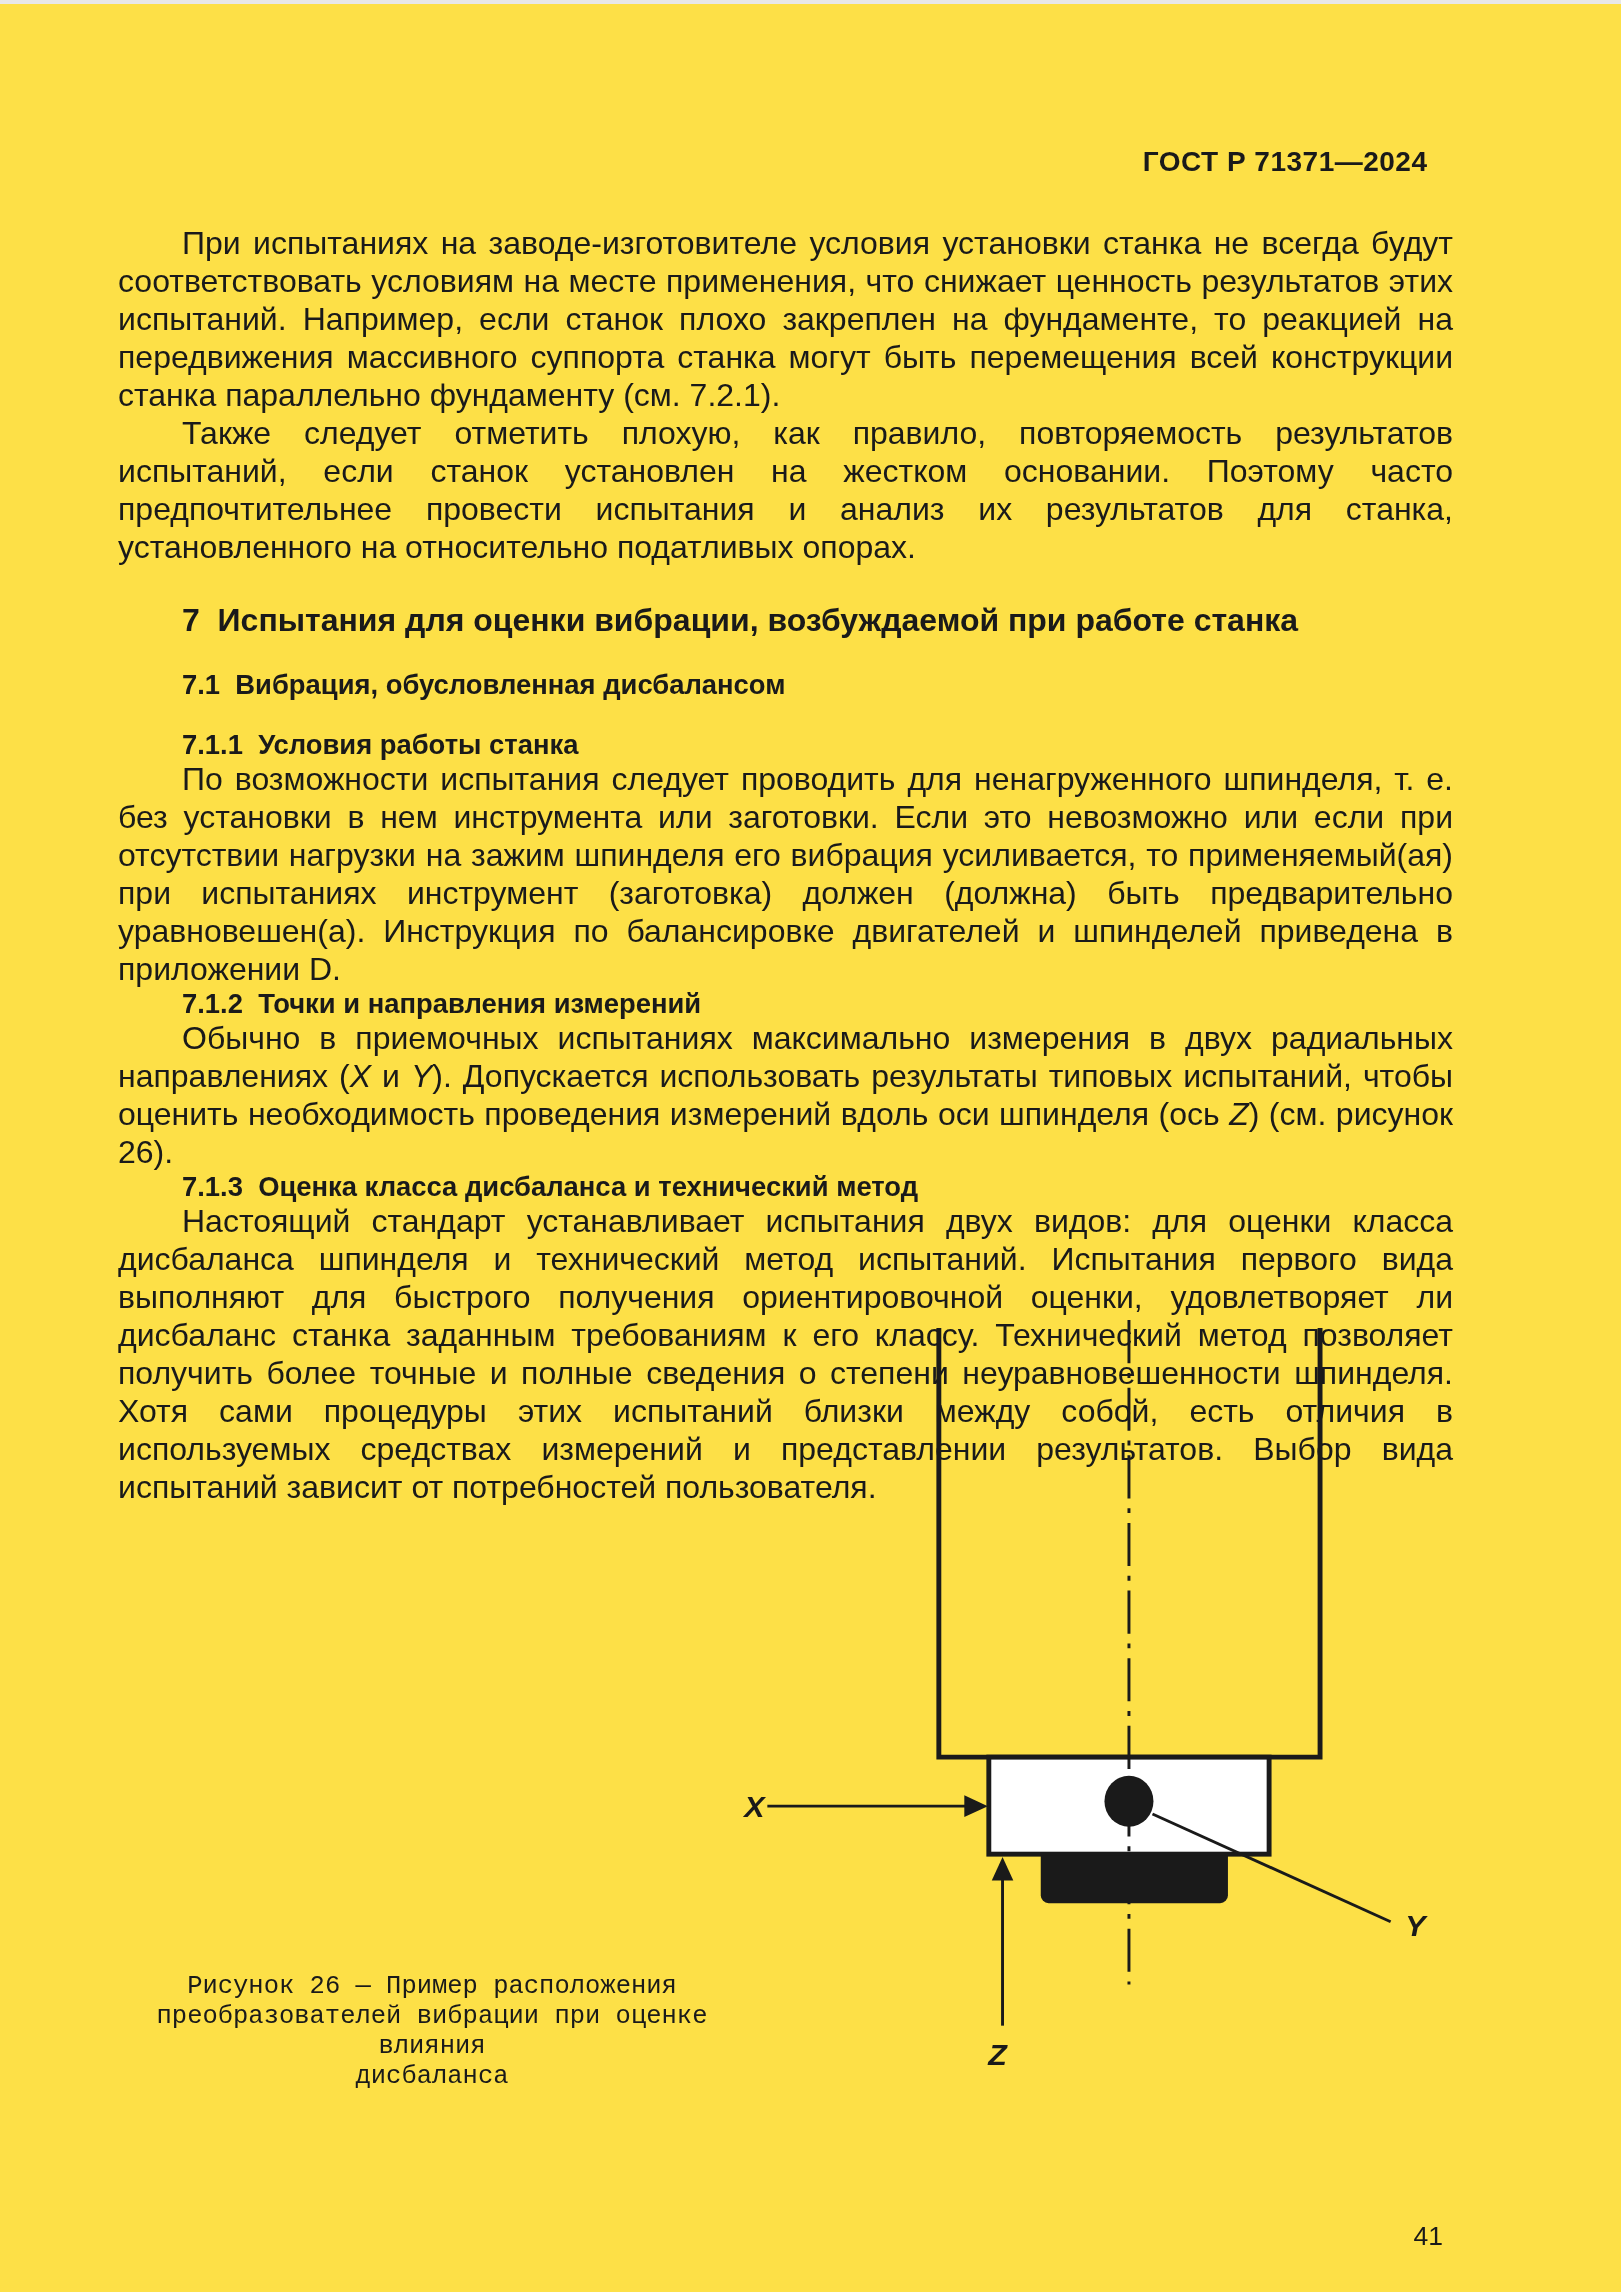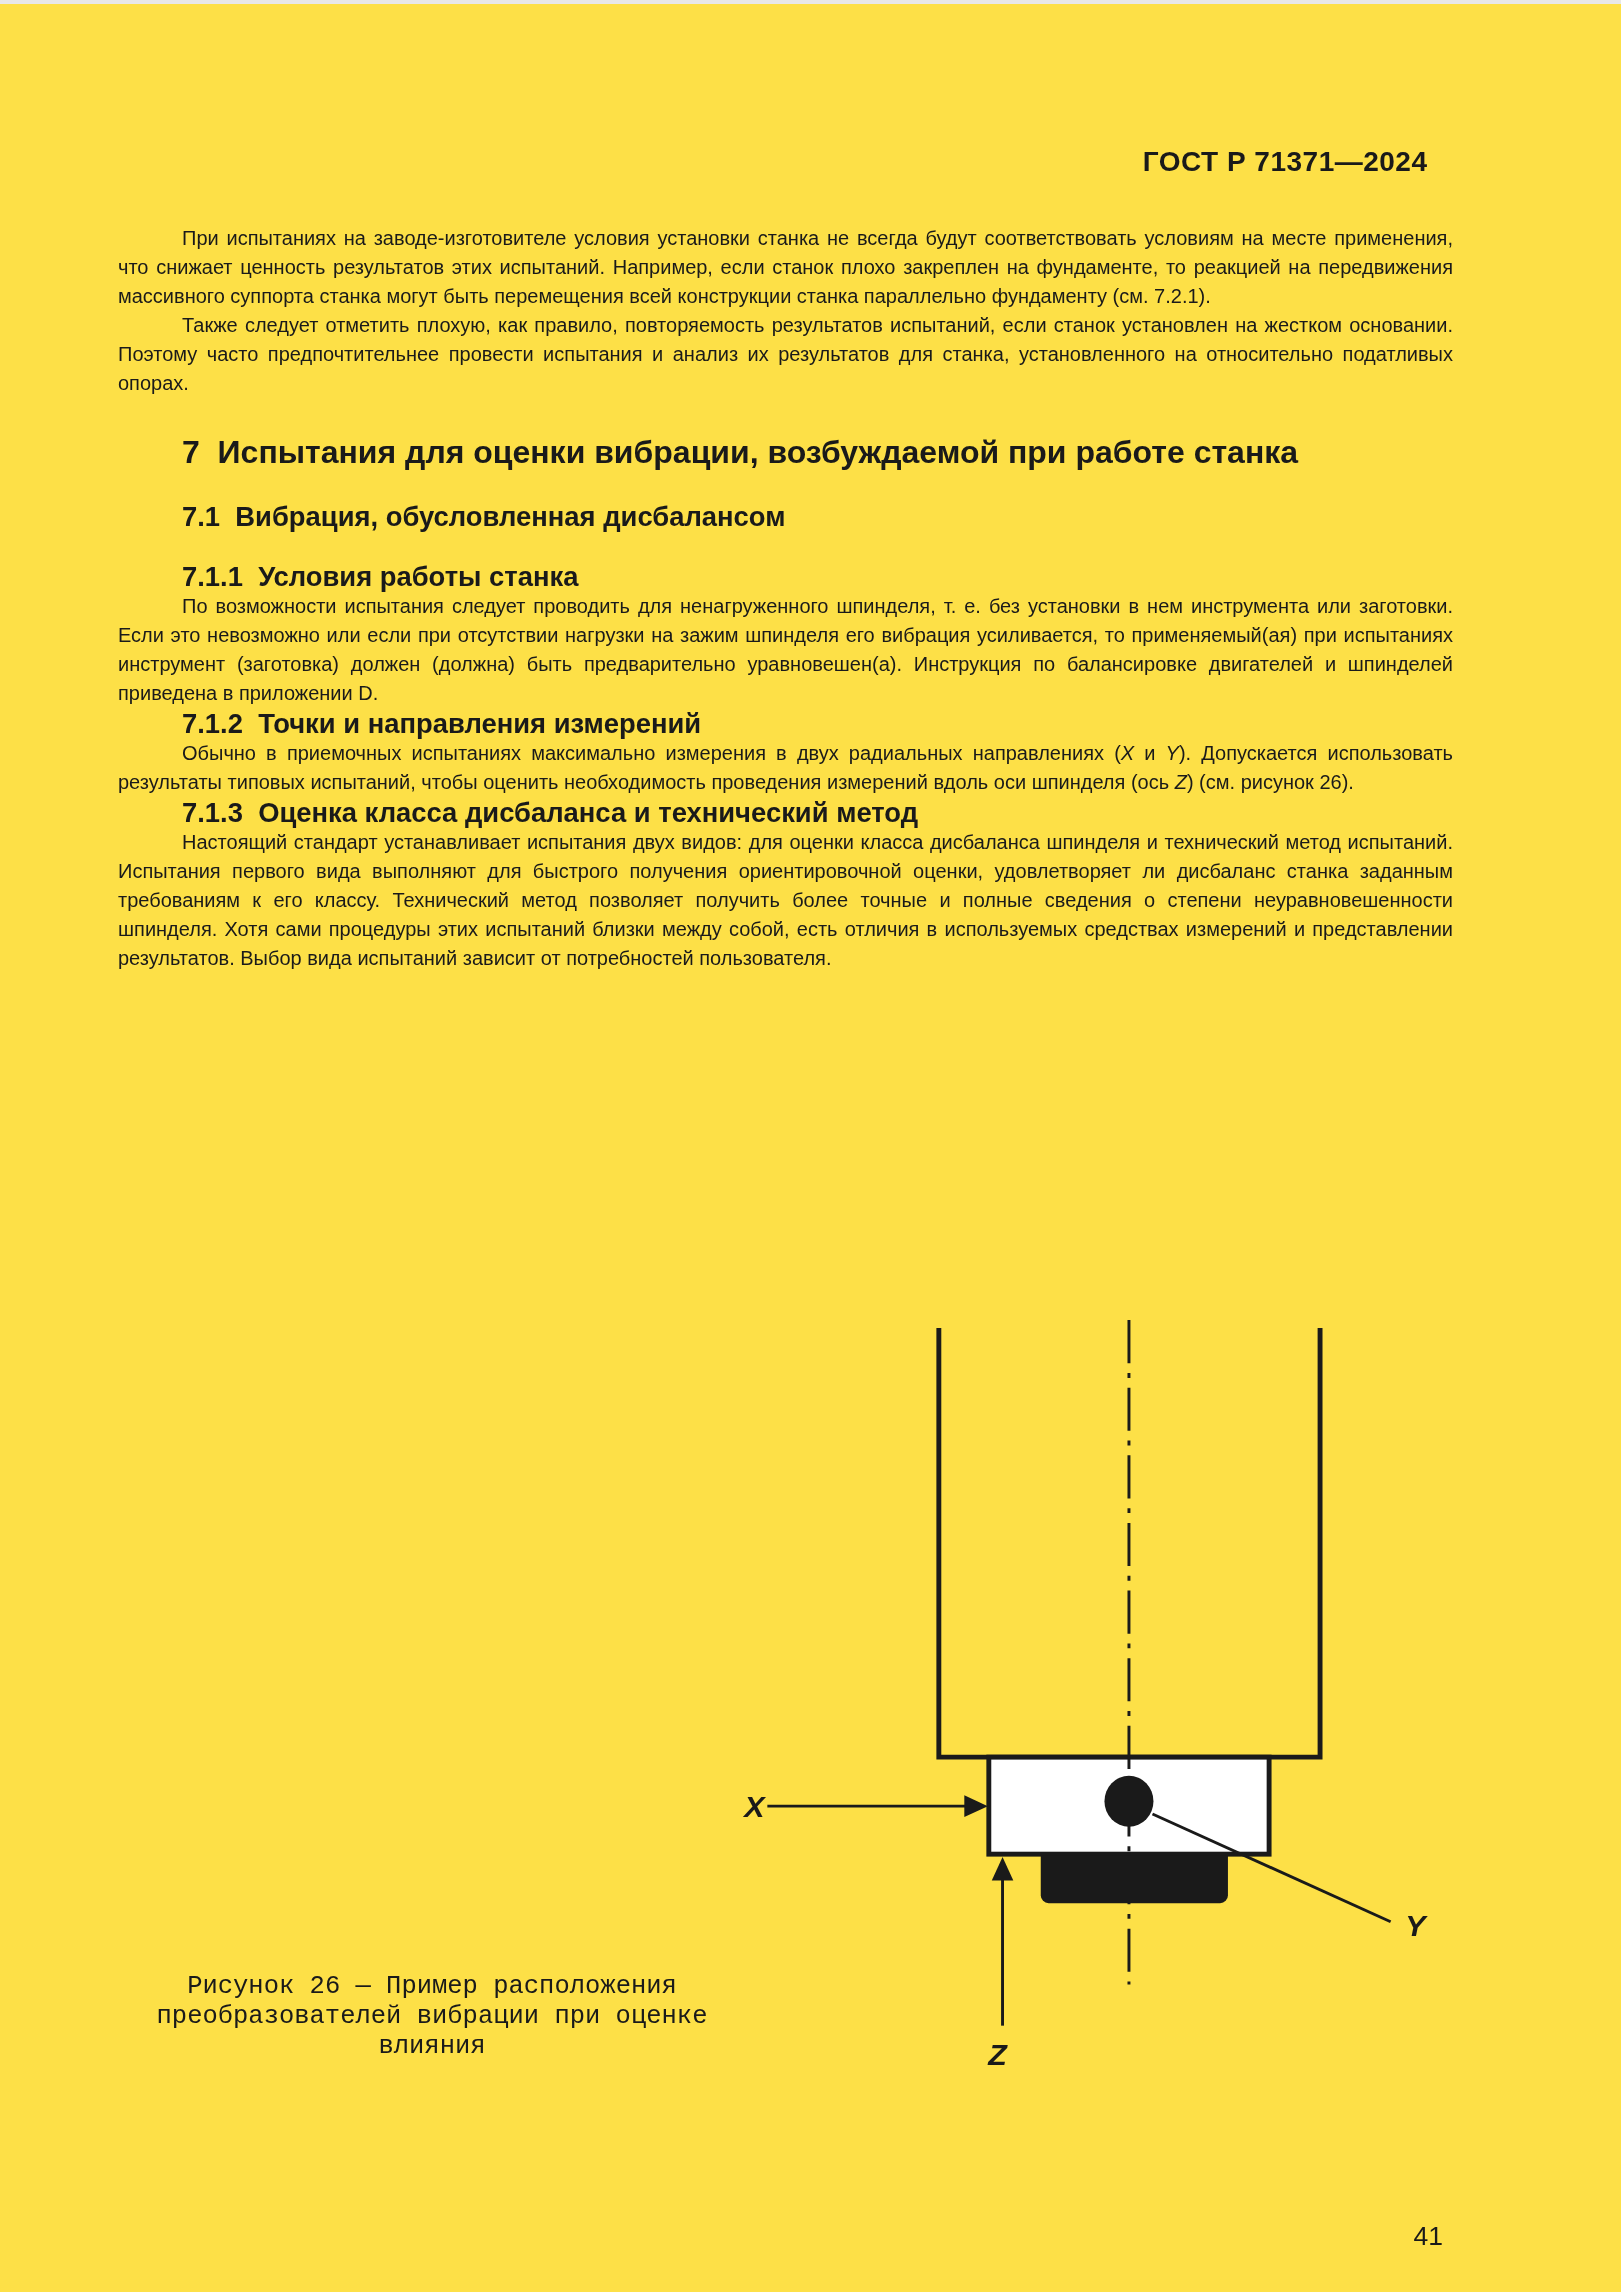--- a/index.html
+++ b/index.html
@@ -20,22 +20,22 @@
   .doc-header{
     text-align:right;
     font-weight:bold;
     font-size:28px;
     line-height:31px;
     padding-right:25.5px;
     letter-spacing:0.5px;
   }
   p.body{
     margin:0;
-    font-size:20px;
-    line-height:29px;
+    font-size:32px;
+    line-height:38px;
     text-align:justify;
     text-indent:64px;
   }
   p.mt48{margin-top:47px;}
   h1.sec{
     font-size:32px;
     line-height:39px;
     font-weight:bold;
     margin:35px 0 0 0;
     text-indent:64px;
@@ -132,18 +132,19 @@
     </g>
     <text class="axis-label" x="318" y="772" text-anchor="middle">Z</text>
 
     <line x1="476" y1="516" x2="719" y2="626" stroke="#1a1a1a" stroke-width="3"></line>
     <text class="axis-label" x="734" y="641" text-anchor="start">Y</text>
   </svg>
 
   <div class="fig-caption">
     <div>Рисунок 26 — Пример расположения</div>
     <div>преобразователей вибрации при оценке влияния</div>
+    <div>дисбаланса</div>
   </div>
 
   <div class="page-number">41</div>
 
 </div>
 
 
 </body></html>

